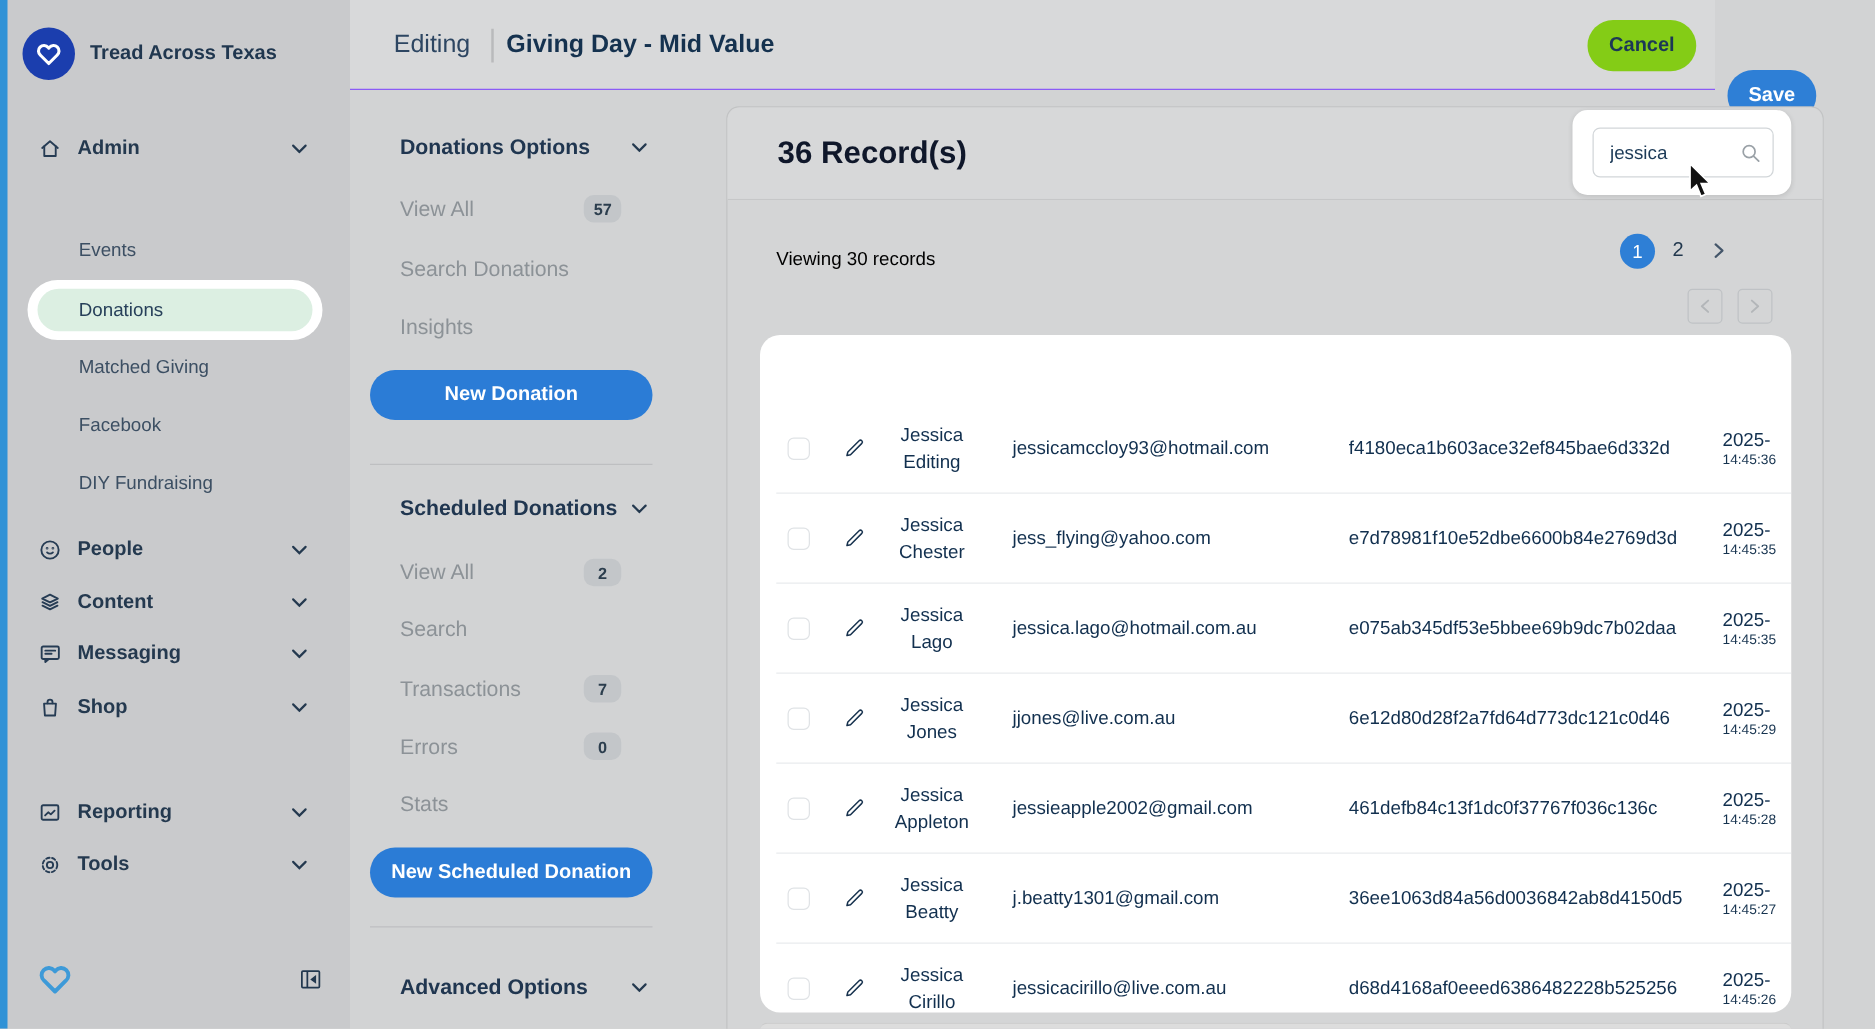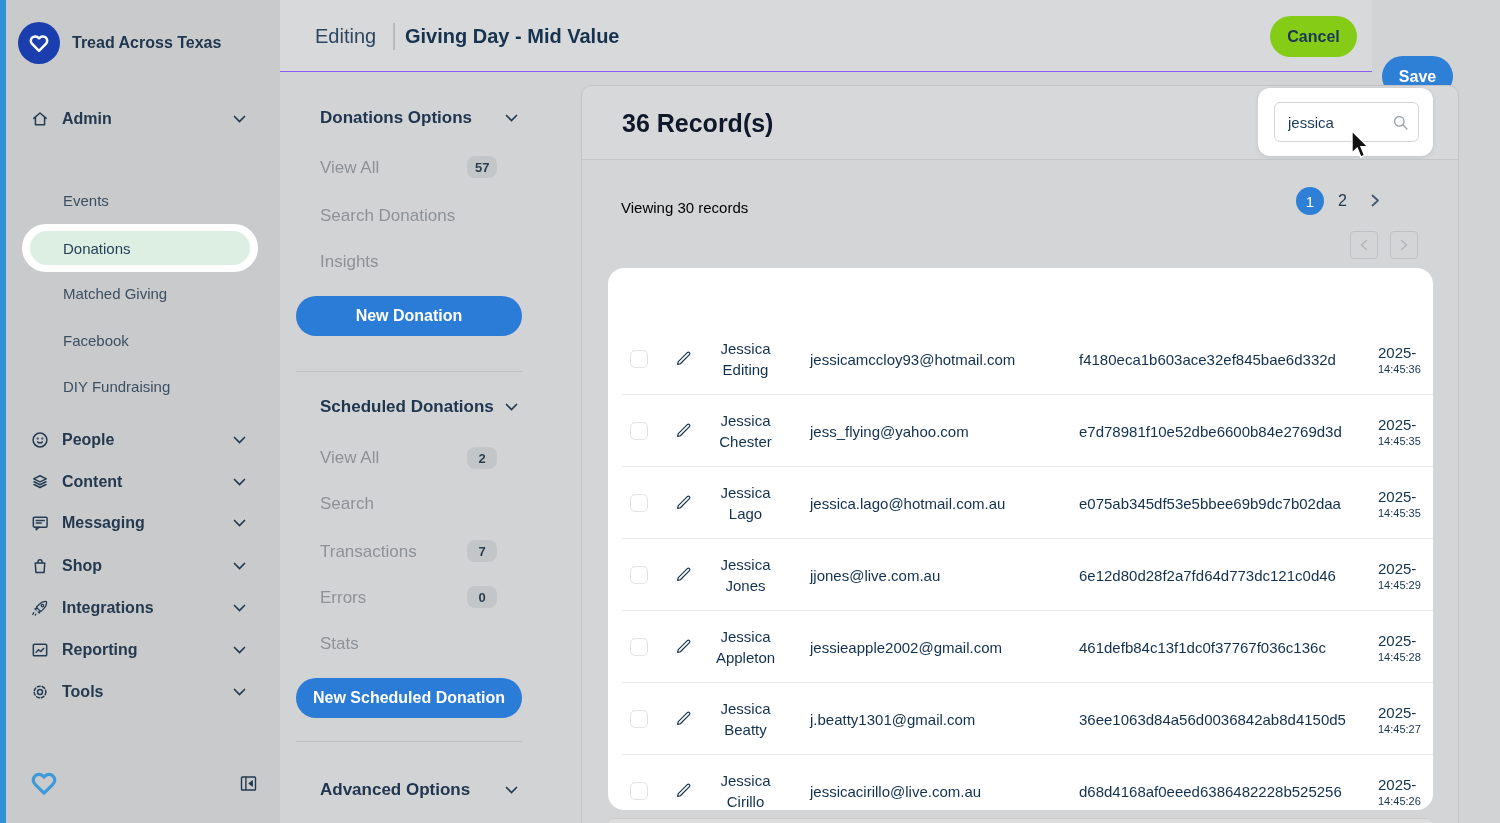--- a/index.html
+++ b/index.html
@@ -163,32 +163,20 @@
     <svg class="ico stroke-nav" viewBox="0 0 24 24">
         <path d="M6.3 8.3h11.4l-.8 11.4H7.1L6.3 8.3z"></path>
         <path d="M9.6 8V6.8a2.4 2.4 0 0 1 4.8 0V8"></path>
       </svg>
     <span class="lbl">Shop</span>
     <svg class="chev" viewBox="0 0 13 8" fill="none" stroke="#24394f" stroke-width="1.7" stroke-linecap="round">
         <path d="M1.5 1.5 6.5 6.5 11.5 1.5"></path>
       </svg>
   </div>
 
-  <div class="nav-item" style="top:587px">
-    <svg class="ico stroke-nav" viewBox="0 0 24 24" style="stroke-width:1.5">
-        <path d="M19.8 4.2c.4 3-1 6.3-3.6 8.9l-3.3 3.3-5.3-5.3 3.3-3.3C13.5 5.2 16.8 3.8 19.8 4.2z"></path>
-        <circle cx="14.9" cy="9.1" r="1.5"></circle>
-        <path d="M8.6 12.1 5.9 13l1.5 1.4M11.9 15.4l-.9 2.7-1.4-1.5"></path>
-        <path d="M4.5 17.5l-1.3 2.3M7.1 19.2l-.8 1.4"></path>
-      </svg>
-    <span class="lbl">Integrations</span>
-    <svg class="chev" viewBox="0 0 13 8" fill="none" stroke="#24394f" stroke-width="1.7" stroke-linecap="round">
-        <path d="M1.5 1.5 6.5 6.5 11.5 1.5"></path>
-      </svg>
-  </div>
 
   <div class="nav-item" style="top:629px">
     <svg class="ico stroke-nav" viewBox="0 0 24 24">
         <rect x="4" y="5" width="16" height="14" rx="1.4"></rect>
         <path d="M7.3 14.8l3-3 2.5 2 3.6-3.6"></path>
       </svg>
     <span class="lbl">Reporting</span>
     <svg class="chev" viewBox="0 0 13 8" fill="none" stroke="#24394f" stroke-width="1.7" stroke-linecap="round">
         <path d="M1.5 1.5 6.5 6.5 11.5 1.5"></path>
       </svg>

